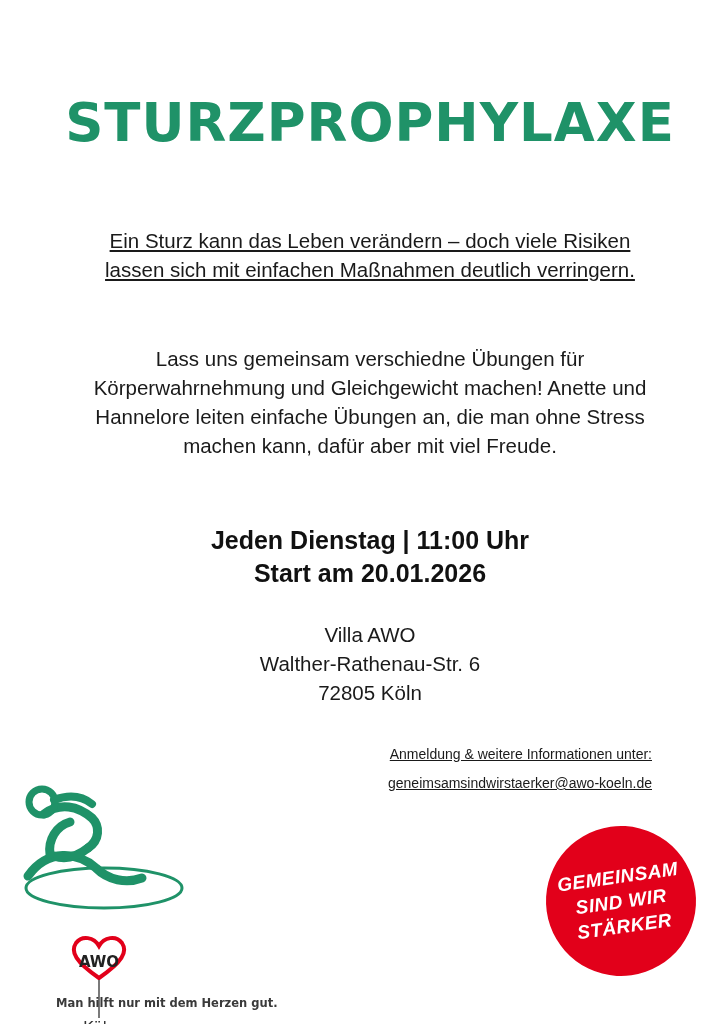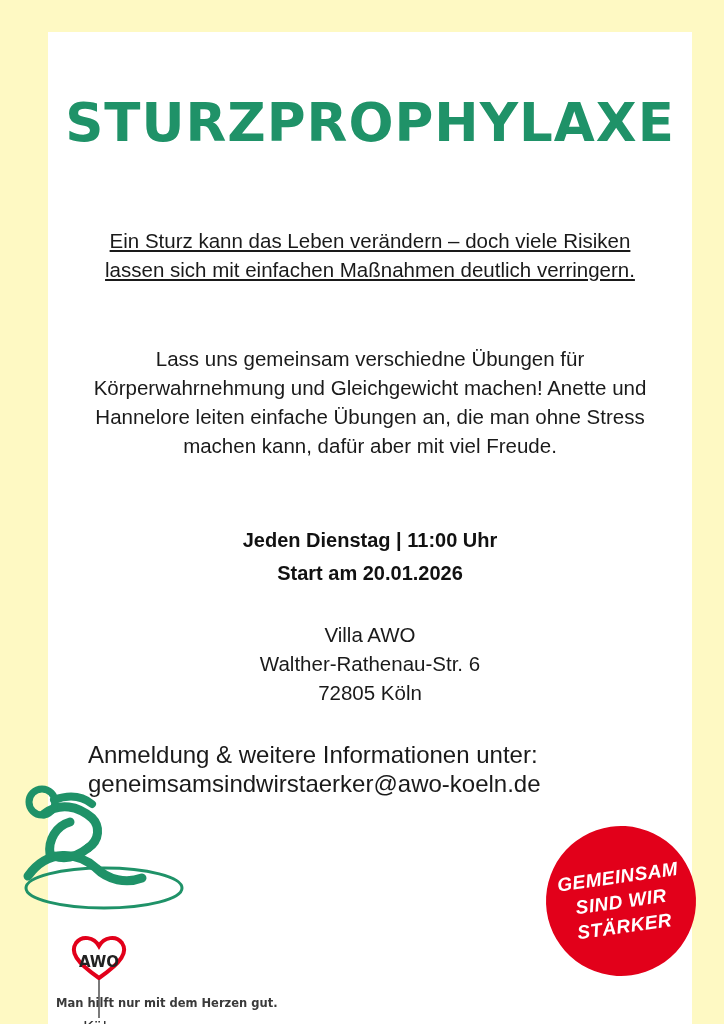--- a/index.html
+++ b/index.html
@@ -14,21 +14,21 @@
     overflow: hidden;
     position: relative;
   }
 
   .poster {
     position: absolute;
     left: 0;
     top: 0;
     width: 724px;
     height: 1024px;
-    background: #fef9c3;
+    background: #ffffff;
   }
 
   
   .white-panel {
     position: absolute;
     left: 48px;
     top: 32px;
     width: 644px;
     height: 892px;
     background: #ffffff;
@@ -70,45 +70,46 @@
   .para1 { top: 226px; text-decoration: underline; }
   .para2 { top: 344px; }
 
   .when {
     position: absolute;
     left: 88px;
     width: 564px;
     top: 524px;
     text-align: center;
     color: #111111;
-    font-size: 20px;
+    font-size: 25px;
     font-weight: bold;
     line-height: 33px;
   }
 
   .address {
     position: absolute;
     left: 88px;
     width: 564px;
     top: 620px;
     text-align: center;
     color: #1a1a1a;
     font-size: 20.5px;
     line-height: 29px;
   }
 
   .contact {
     position: absolute;
     left: 88px;
     width: 564px;
     top: 740px;
-    text-align: left;
+    text-align: right;
     color: #1a1a1a;
-    font-size: 24px;
+    font-size: 14px;
     line-height: 29px;
+    text-decoration: underline;
   }
 
   
   .stamp {
     position: absolute;
     right: 28px;
     top: 826px;
     width: 150px;
     height: 150px;
     border-radius: 50%;

